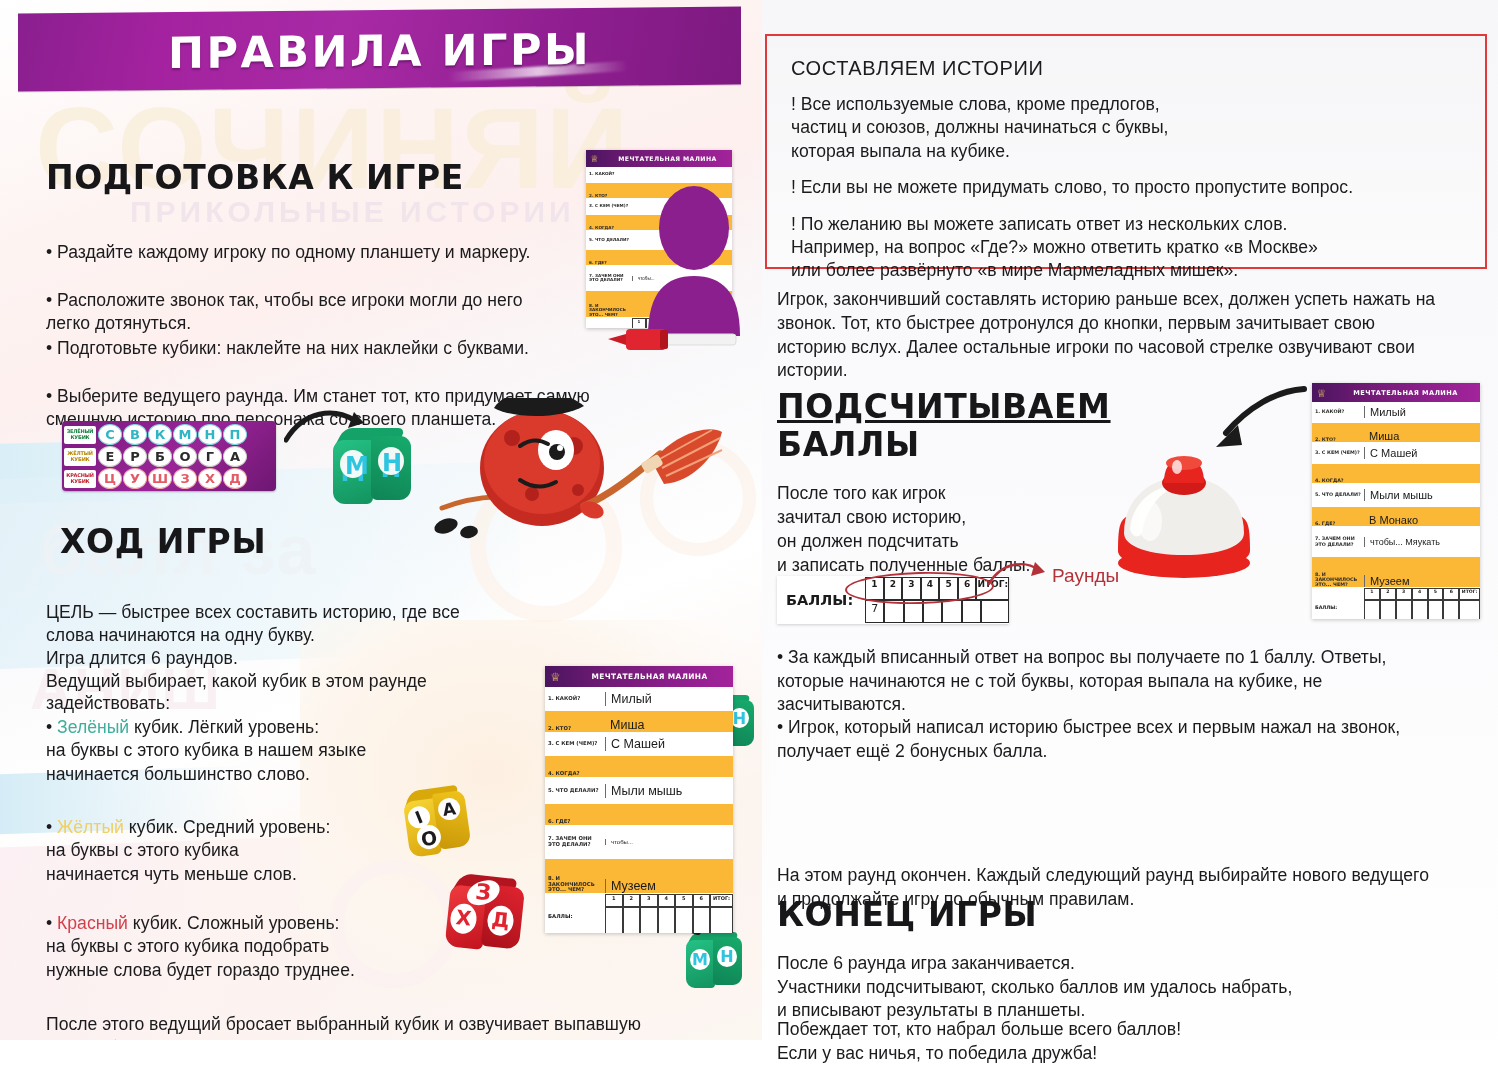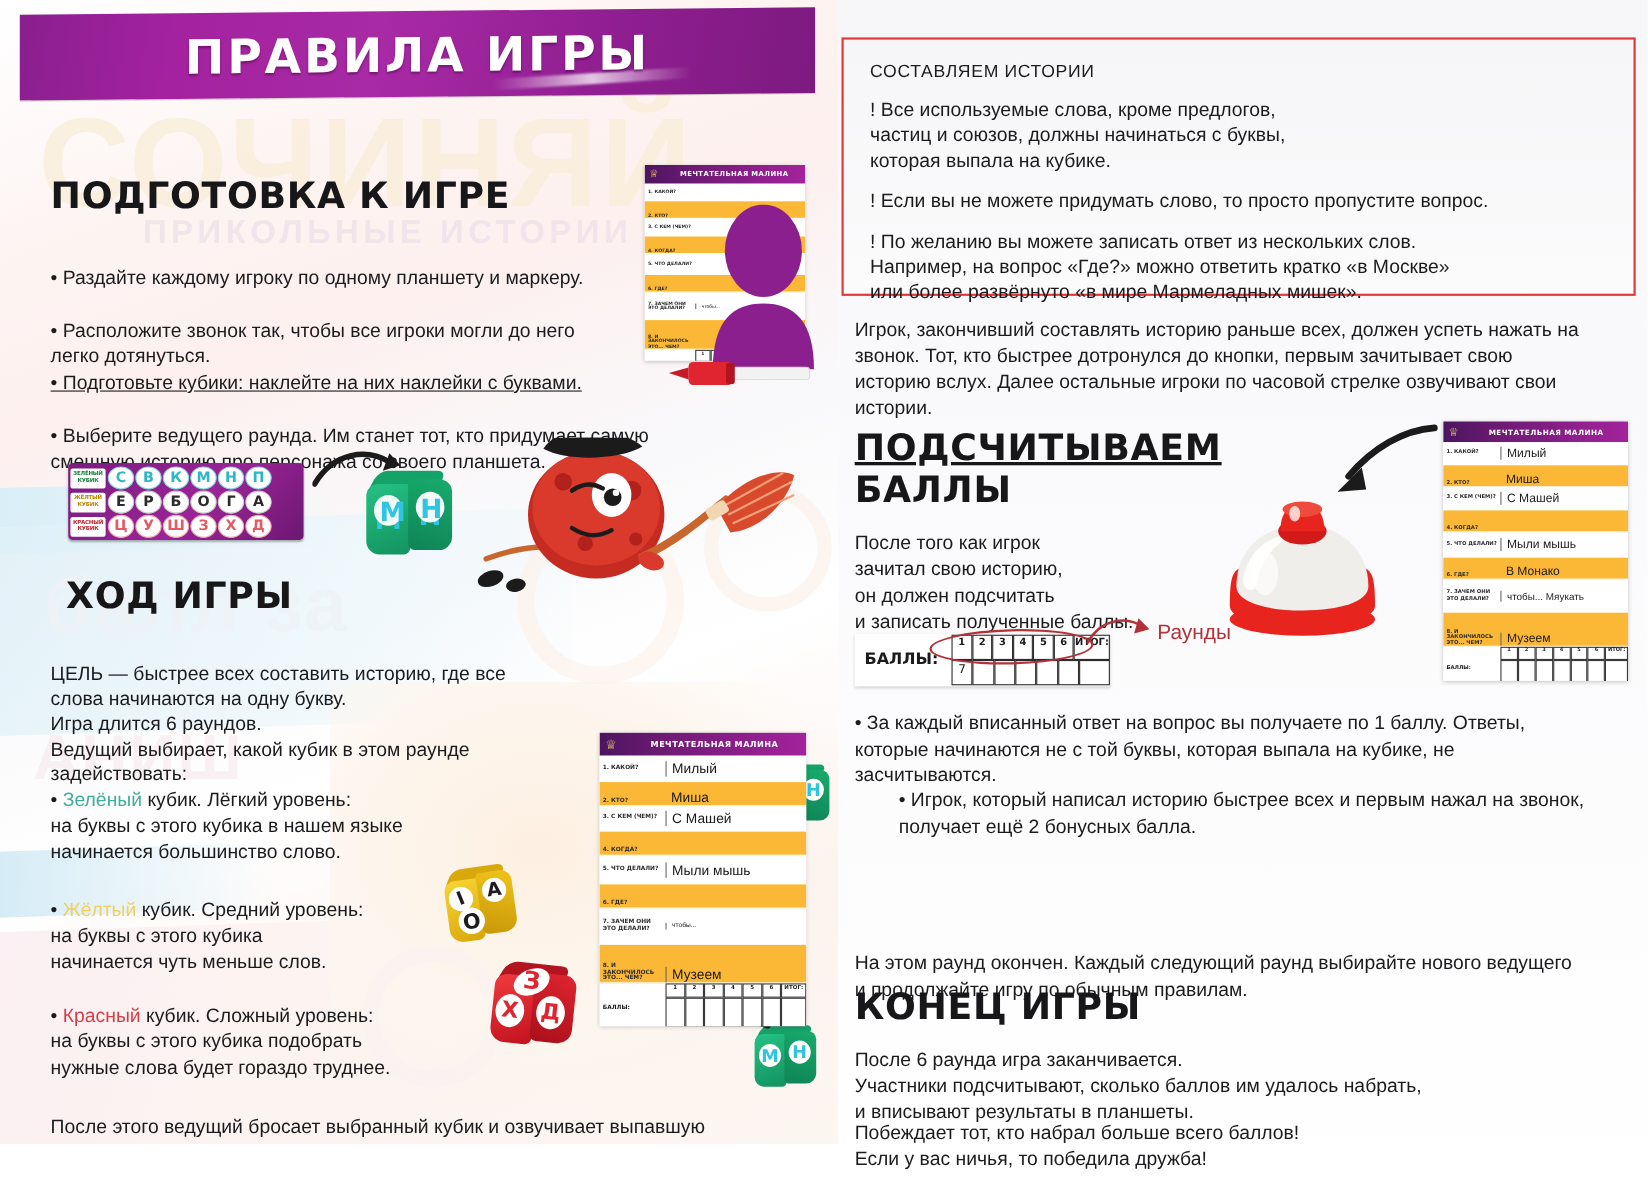--- a/index.html
+++ b/index.html
@@ -140,21 +140,21 @@
     border:2px solid #b3323a;border-radius:50%;transform:rotate(-1.5deg);}
   .arrow-r{position:absolute;left:985px;top:560px;width:60px;height:30px;}
   .rounds-label{position:absolute;left:1052px;top:565px;font-size:19px;color:#b3323a;
     font-family:"Liberation Sans",sans-serif;}
 
   
   .redbox{position:absolute;left:765px;top:34px;width:722px;height:235px;
     border:2.5px solid #e03a3a;background:linear-gradient(180deg,#f6f6f8,#fbfbfc);
     box-sizing:border-box;}
   .redbox .inner{padding:21px 24px;}
-  .redbox h3{margin:0 0 13px 0;font-size:16px;font-weight:normal;
+  .redbox h3{margin:0 0 13px 0;font-size:20px;font-weight:normal;
     letter-spacing:.6px;color:#1b1b1e;}
 
   
   .arrowsvg{position:absolute;pointer-events:none;}
 </style>
 </head>
 <body>
 
 <div class="page">
 
@@ -176,21 +176,21 @@
 
   <div class="banner">
     <div class="banner-glint"></div>
   </div>
   <div class="banner-title">ПРАВИЛА ИГРЫ</div>
 
   <h2 class="sect lc" style="left:46px;top:161px;">ПОДГОТОВКА К ИГРЕ</h2>
 
   <div class="lc body" style="left:46px;top:213px;width:500px;">• Раздайте каждому игроку по одному планшету и маркеру.</div>
   <div class="lc body" style="left:46px;top:261px;width:510px;">• Расположите звонок так, чтобы все игроки могли до него легко дотянуться.</div>
-  <div class="lc body" style="left:46px;top:309px;width:500px;text-decoration:underline;">• Подготовьте кубики: наклейте на них наклейки с буквами.</div>
+  <div class="lc body" style="left:46px;top:309px;width:500px;">• Подготовьте кубики: наклейте на них наклейки с буквами.</div>
   <div class="lc body" style="left:46px;top:357px;width:545px;">• Выберите ведущего раунда. Им станет тот, кто придумает самую смешную историю про персонажа со своего планшета.</div>
 
   <div class="letters">
     <div class="lrow">
       <div class="ltag g">
         <span>ЗЕЛЁНЫЙ</span>
         <span>КУБИК</span>
       </div>
       <div class="lcell g">С</div>
       <div class="lcell g">В</div>
@@ -596,21 +596,21 @@
     </div>
   </div>
   <div class="ellipse"></div>
   <svg class="arrow-r" viewBox="0 0 60 30">
     <path d="M4,24 C16,2 40,0 54,10" stroke="#b3323a" stroke-width="2.4" fill="none" stroke-linecap="round"></path>
     <polygon points="50,2 60,12 46,16" fill="#b3323a"></polygon>
   </svg>
   <div class="rounds-label">Раунды</div>
 
   <div class="rc body" style="left:777px;top:646px;width:652px;line-height:1.34;">• За каждый вписанный ответ на вопрос вы получаете по 1 баллу. Ответы, которые начинаются не с той буквы, которая выпала на кубике, не засчитываются.</div>
-  <div class="rc body" style="left:817px;top:716px;width:640px;line-height:1.34;">• Игрок, который написал историю быстрее всех и первым нажал на звонок, получает ещё 2 бонусных балла.</div>
+  <div class="rc body" style="left:777px;top:716px;width:640px;line-height:1.34;">• Игрок, который написал историю быстрее всех и первым нажал на звонок, получает ещё 2 бонусных балла.</div>
   <div class="rc body" style="left:777px;top:864px;width:655px;line-height:1.34;">На этом раунд окончен. Каждый следующий раунд выбирайте нового ведущего и продолжайте игру по обычным правилам.</div>
 
   <h2 class="sect rc" style="left:777px;top:898px;">КОНЕЦ ИГРЫ</h2>
   <div class="rc body" style="left:777px;top:952px;width:660px;white-space:pre-line;line-height:1.34;">После 6 раунда игра заканчивается.
 Участники подсчитывают, сколько баллов им удалось набрать,
 и вписывают результаты в планшеты.</div>
   <div class="rc body" style="left:777px;top:1018px;width:660px;white-space:pre-line;line-height:1.34;">Побеждает тот, кто набрал больше всего баллов!
 Если у вас ничья, то победила дружба!</div>
 
   <div class="sheet-edge"></div>

